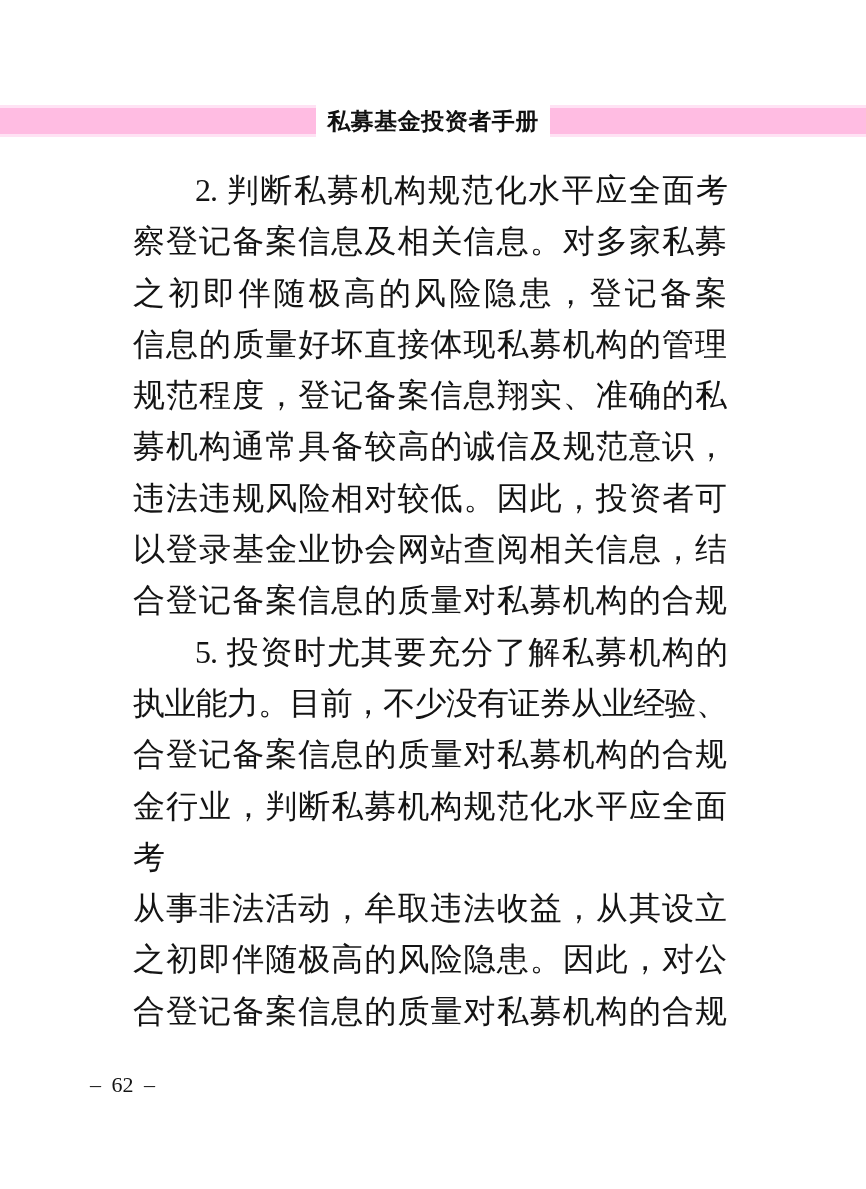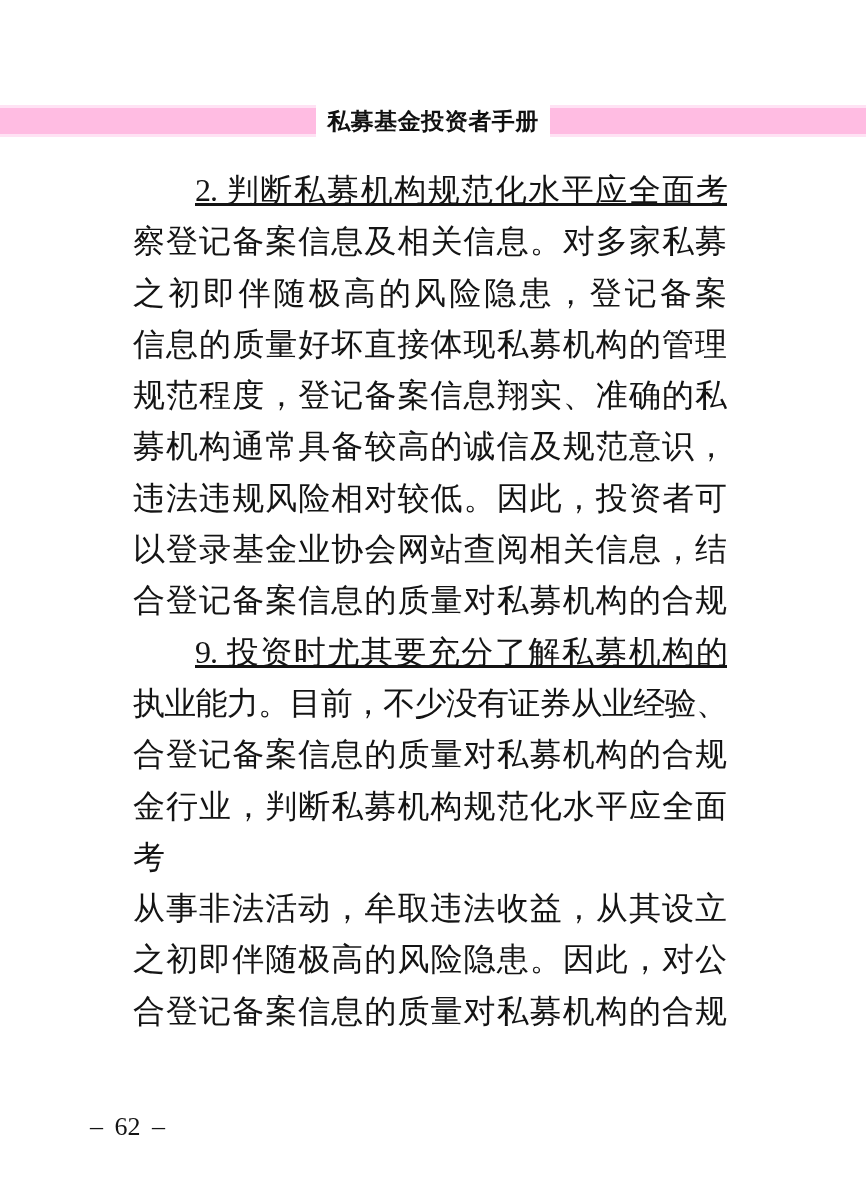--- a/index.html
+++ b/index.html
@@ -56,35 +56,34 @@
     line-height: 51.3px;
     white-space: nowrap;
     text-align: justify;
     text-align-last: justify;
     text-justify: inter-character;
     white-space: normal;
   }
   .line.indent {
     padding-left: 62px;
     width: 532px;
-    text-decoration: underline;
   }
   .line.tight {
     letter-spacing: -0.9px;
   }
   .line.last {
     text-align-last: left;
   }
 
   
   .folio {
     position: absolute;
     left: 90px;
-    top: 1114px;
-    font-size: 26px;
+    top: 1072px;
+    font-size: 22px;
     line-height: 26px;
     word-spacing: 5px;
     color: #141414;
     white-space: nowrap;
   }
 </style>
 </head>
 <body>
 
 <div class="page">
@@ -100,21 +99,21 @@
     <div class="line indent tight">2. 判断私募机构规范化水平应全面考</div>
     <div class="line">察登记备案信息及相关信息。对多家私募</div>
     <div class="line">之初即伴随极高的风险隐患，登记备案</div>
     <div class="line">信息的质量好坏直接体现私募机构的管理</div>
     <div class="line">规范程度，登记备案信息翔实、准确的私</div>
     <div class="line">募机构通常具备较高的诚信及规范意识，</div>
     <div class="line">违法违规风险相对较低。因此，投资者可</div>
     <div class="line">以登录基金业协会网站查阅相关信息，结</div>
     <div class="line">合登记备案信息的质量对私募机构的合规</div>
 
-    <div class="line indent tight">9. 投资时尤其要充分了解私募机构的</div>
+    <div class="line indent tight">5. 投资时尤其要充分了解私募机构的</div>
     <div class="line tight">执业能力。目前，不少没有证券从业经验、</div>
     <div class="line">合登记备案信息的质量对私募机构的合规</div>
     <div class="line">金行业，判断私募机构规范化水平应全面考</div>
     <div class="line">从事非法活动，牟取违法收益，从其设立</div>
     <div class="line">之初即伴随极高的风险隐患。因此，对公</div>
     <div class="line">合登记备案信息的质量对私募机构的合规</div>
 
   </div>
 
   <div class="folio">– 62 –</div>

